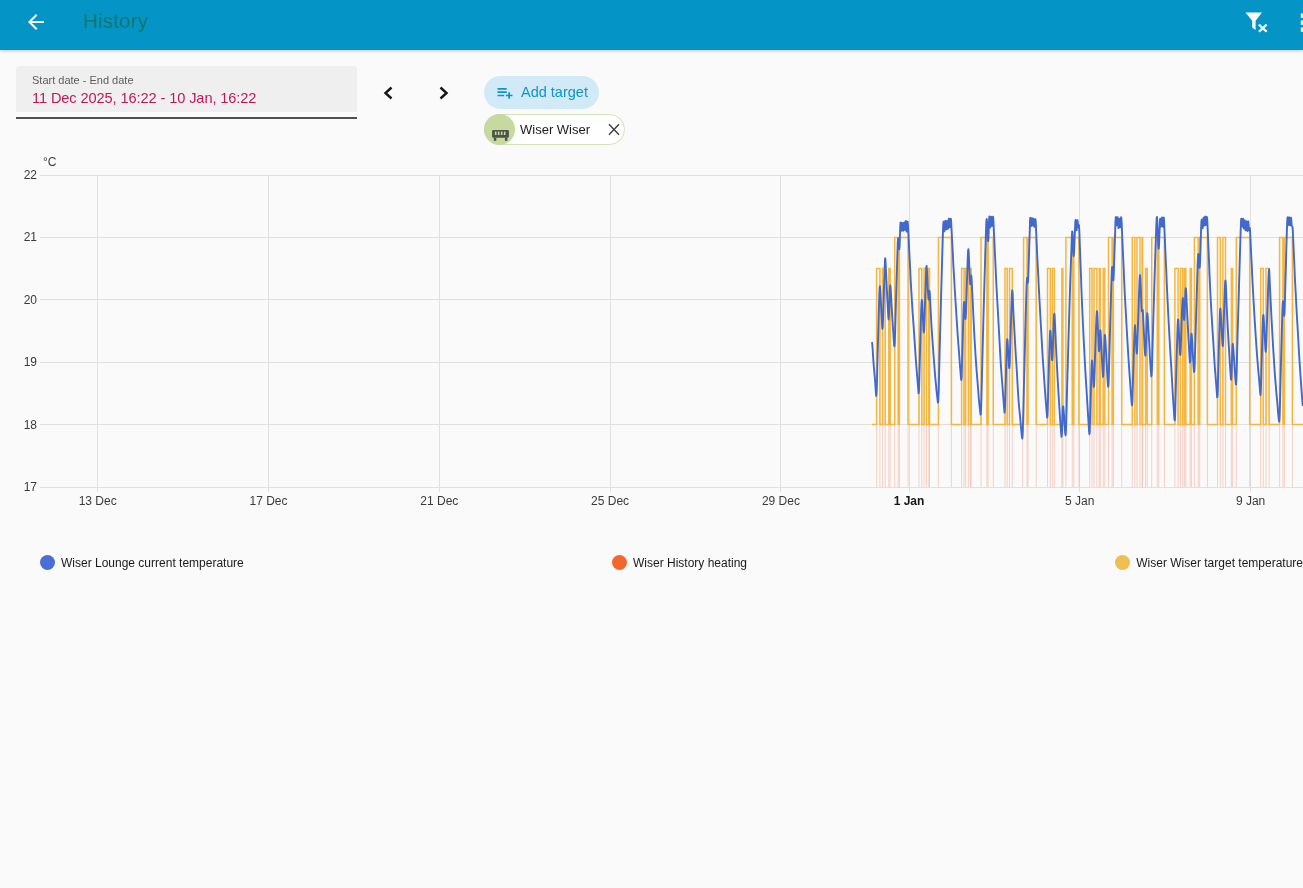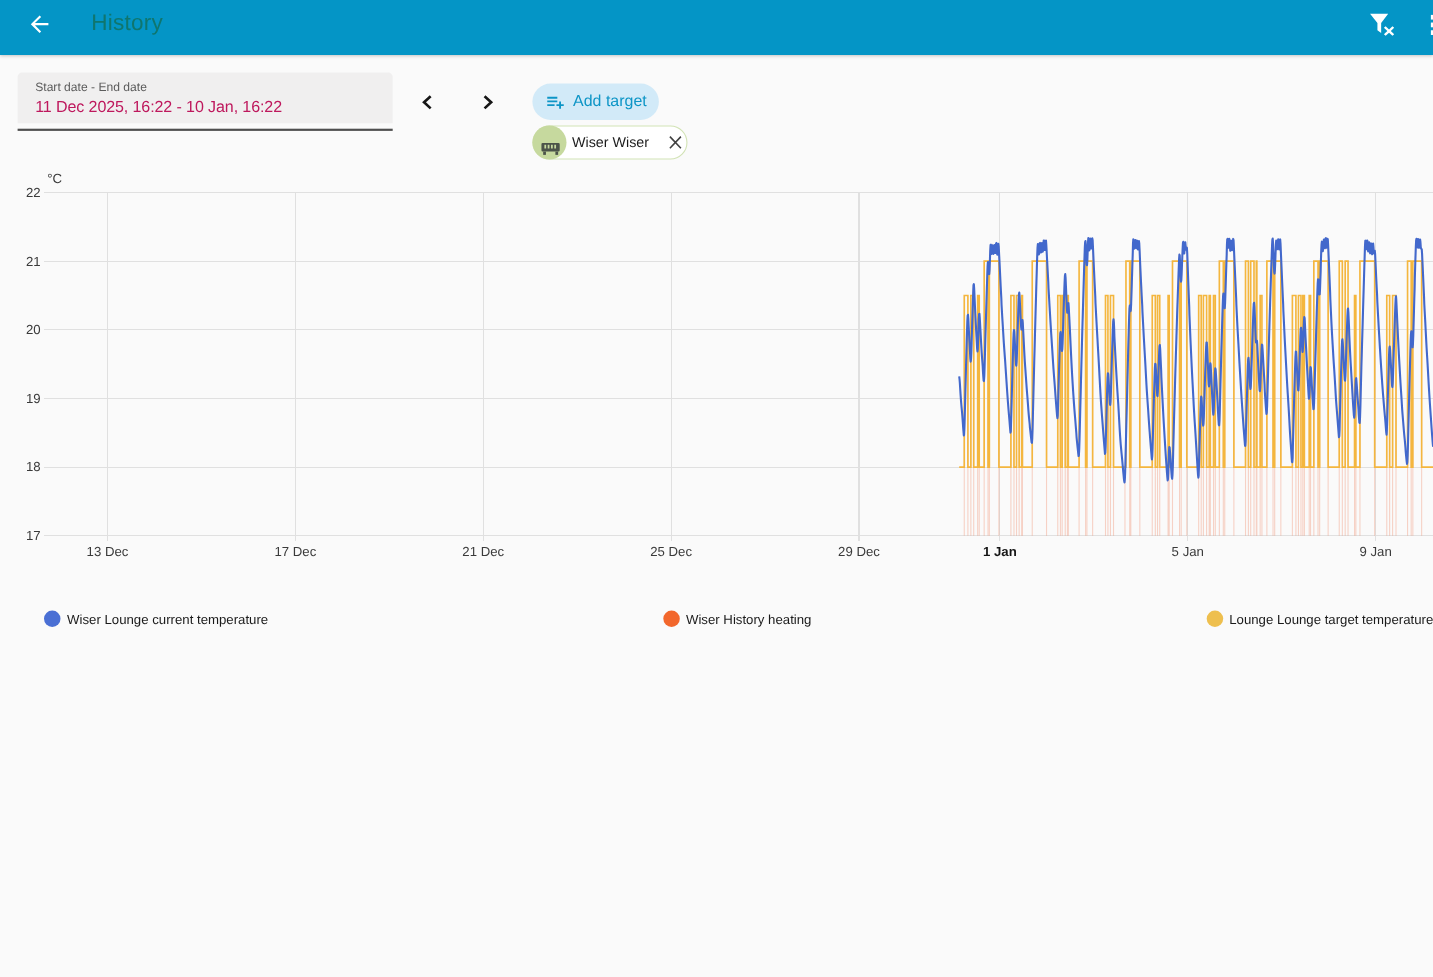--- a/index.html
+++ b/index.html
@@ -118,14 +118,14 @@
   <div class="lgi">
       <div class="dot" style="background:#4a6fd4"></div>
       <div class="lgt">Wiser Lounge current temperature</div>
     </div>
   <div class="lgi">
       <div class="dot" style="background:#f2672c"></div>
       <div class="lgt">Wiser History heating</div>
     </div>
   <div class="lgi">
       <div class="dot" style="background:#eebf4e"></div>
-      <div class="lgt">Lounge Lounge target temperature</div>
+      <div class="lgt">Wiser Wiser target temperature</div>
     </div>
 </div>
 </body></html>

